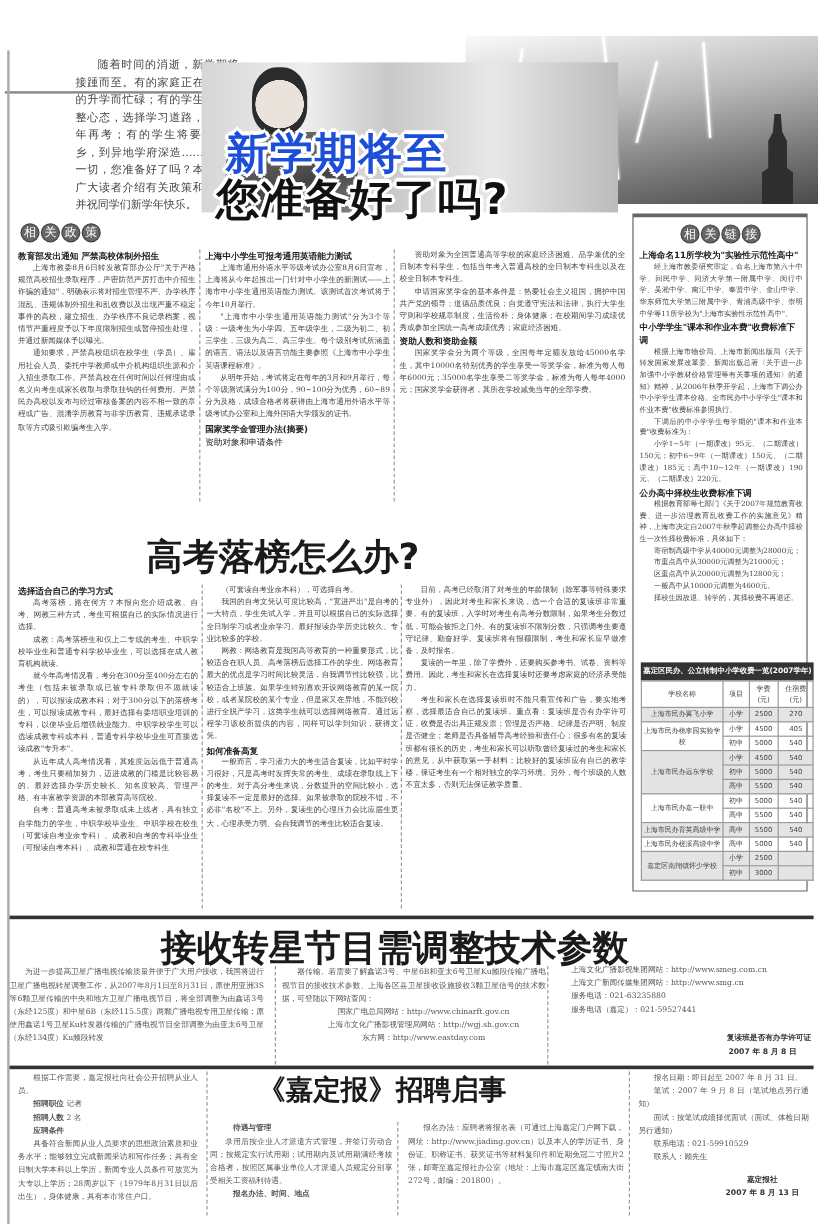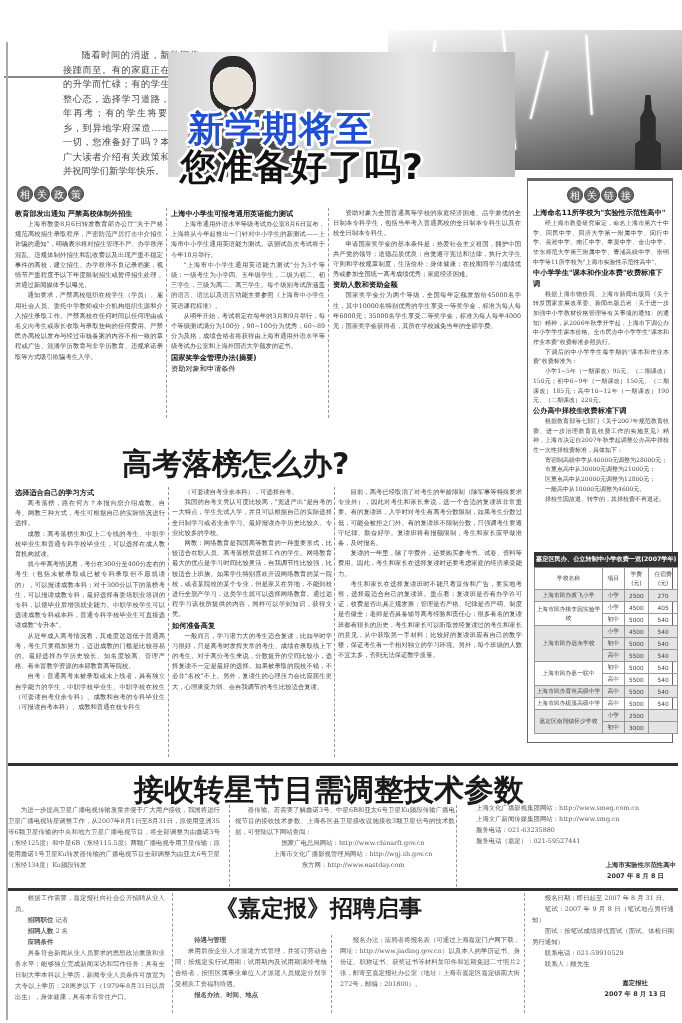--- a/index.html
+++ b/index.html
@@ -271,21 +271,21 @@
   <div class="url">上海市文化广播影视管理局网站：http://wgj.sh.gov.cn</div>
   <div class="url">东方网：http://www.eastday.com</div>
 </div>
 <div class="dashv" style="left:456px;top:805px;height:82px;"></div>
 <div class="notice" style="left:476px;top:803px;width:200px;">
   <div>上海文化广播影视集团网站：http://www.smeg.com.cn</div>
   <div>上海文广新闻传媒集团网站：http://www.smg.cn</div>
   <div>服务电话：021-63235880</div>
   <div>服务电话（嘉定）：021-59527441</div>
   <div style="height:13px"></div>
-  <div class="sign">上海市实验性示范性高中</div>
+  <div class="sign">复读班是否有办学许可证</div>
   <div class="sign" style="padding-right:12px">2007 年 8 月 8 日</div>
 </div>
 
 <div class="rule" style="left:8px;top:888px;width:670px;"></div>
 <div class="notice" style="left:15px;top:893px;width:150px;">
   <p>根据工作需要，嘉定报社向社会公开招聘从业人员。</p>
   <div style="padding-left:2em"><b class="sans">招聘职位</b> <span>记者</span></div>
   <div style="padding-left:2em"><b class="sans">招聘人数</b> <span>2 名</span></div>
   <div style="padding-left:2em"><b class="sans">应聘条件</b></div>
   <p>具备符合新闻从业人员要求的思想政治素质和业务水平；能够独立完成新闻采访和写作任务；具有全日制大学本科以上学历，新闻专业人员条件可放宽为大专以上学历；28周岁以下（1979年8月31日以后出生），身体健康，具有本市常住户口。</p>

